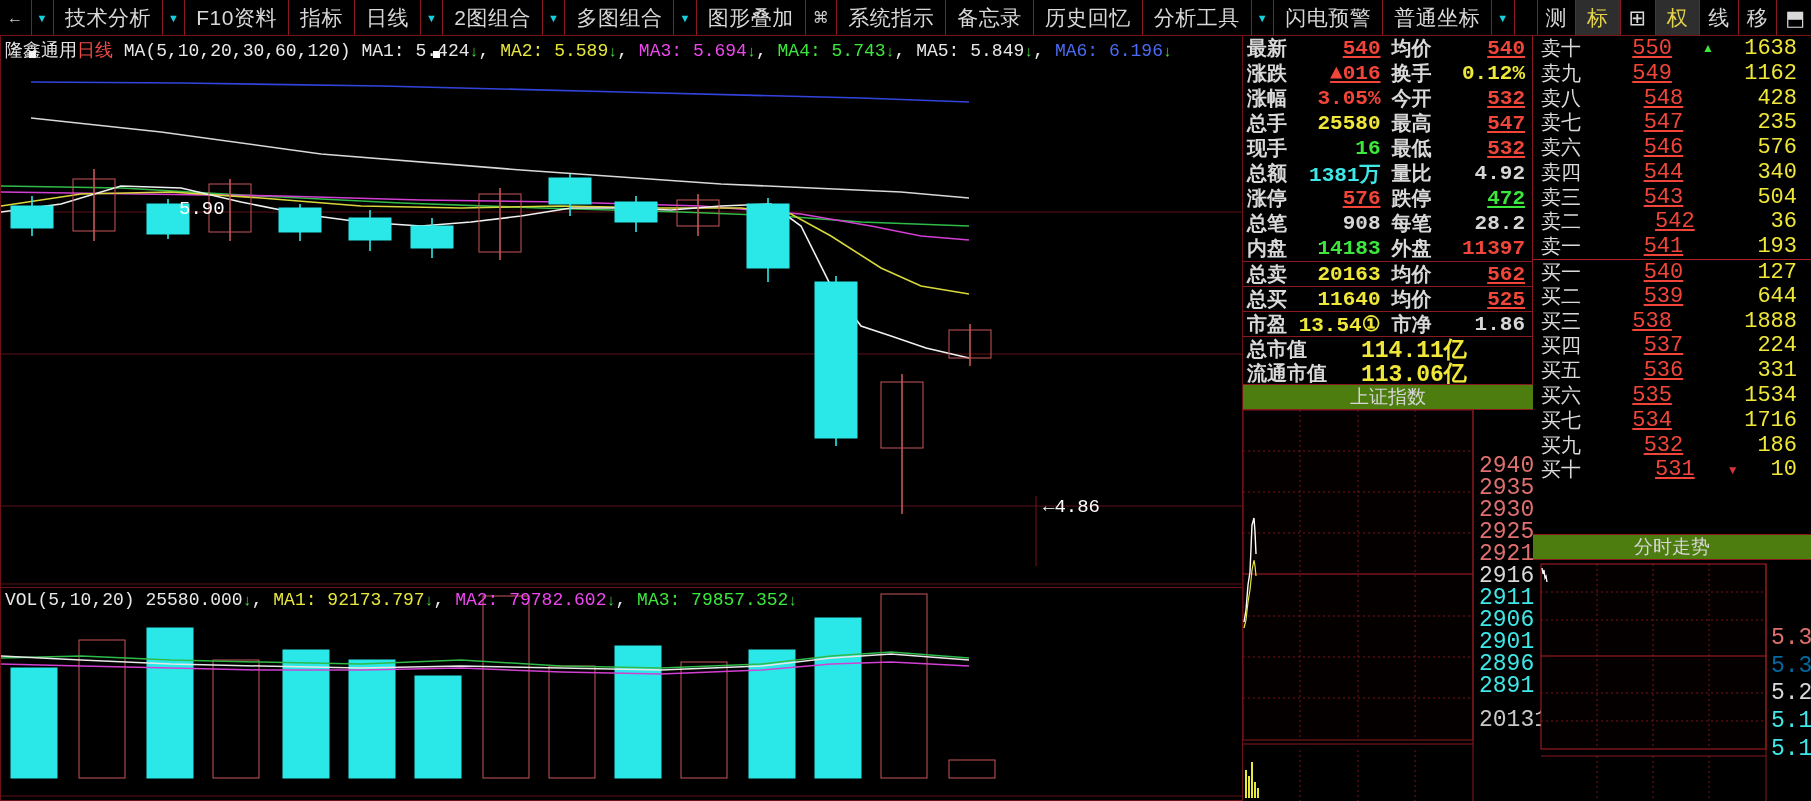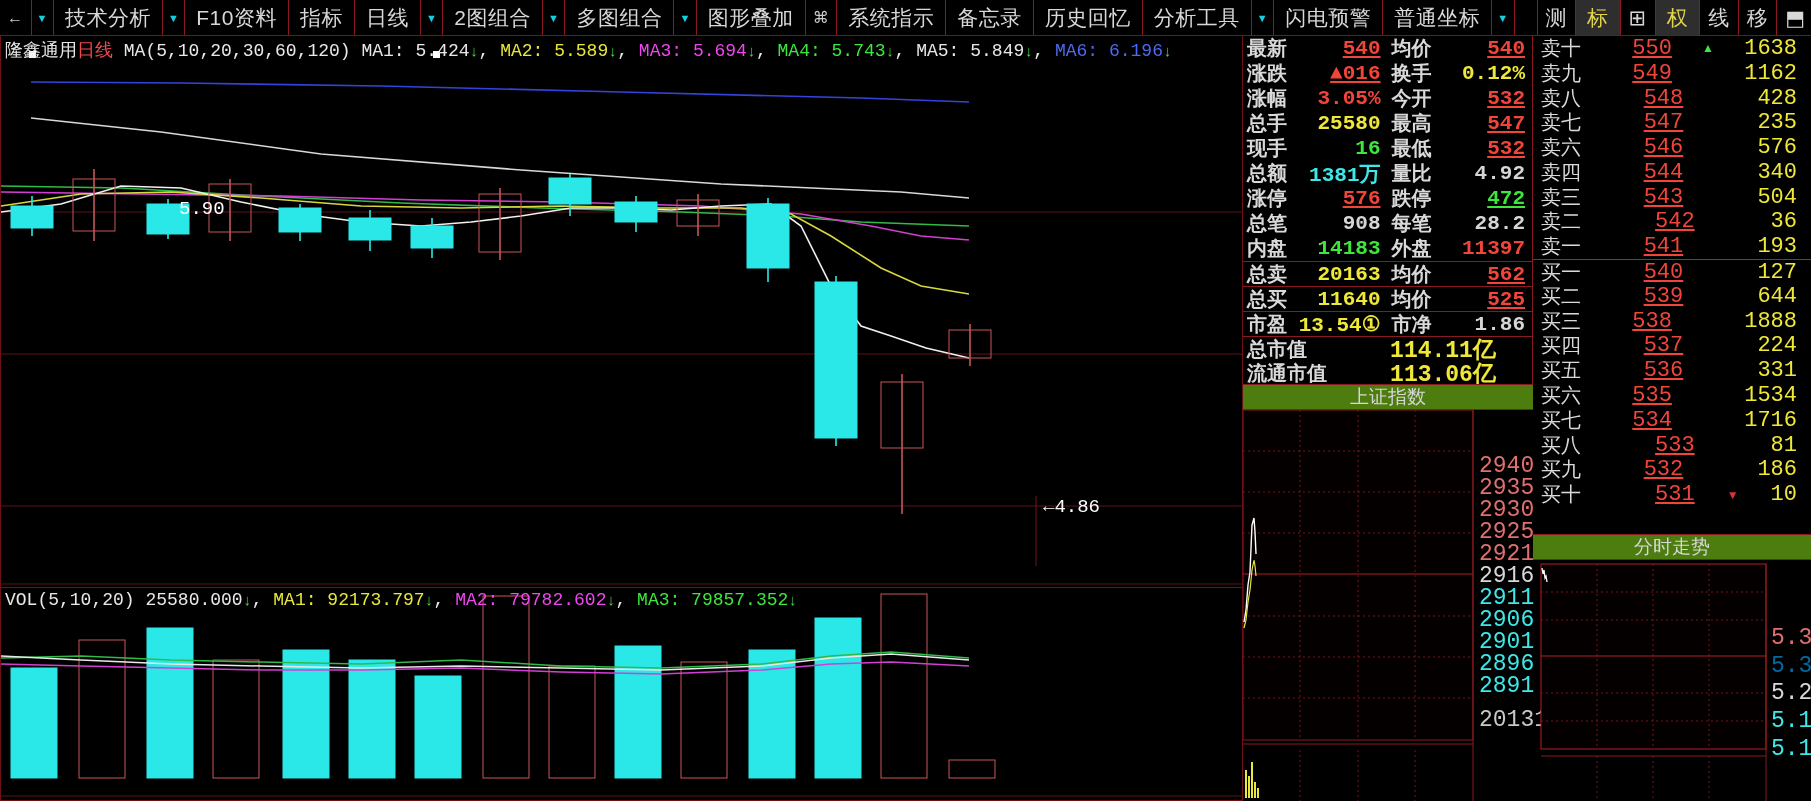--- a/index.html
+++ b/index.html
@@ -57,21 +57,21 @@
   .qlbl { color: #d9d9d9; font-size: 20px; padding-left: 4px; white-space: nowrap;
     font-family: "Liberation Sans", sans-serif; }
   .qval { flex: 1; text-align: right; padding-right: 7px;
     font-family: "Liberation Mono","DejaVu Sans Mono", monospace; font-size: 21px; }
   .u { text-decoration: underline; }
   .c-red { color: #f2453a; } .c-yel { color: #f0e838; text-align: right; } .c-grn { color: #3ce83c; }
   .c-cyn { color: #3fe8e8; } .c-wht { color: #d6d6d6; }
   .qdiv { border-top: 1px solid #8a1a1f; }
   .qrow-full { display:flex; height:25px; align-items:center; }
   .qrow-full .qlbl { width: 118px; }
-  .qrow-full .qval { flex:1; text-align:center; padding-right:7px; font-size:23px; }
+  .qrow-full .qval { flex:1; text-align:left; padding-right:7px; font-size:23px; }
 
   .secthdr {
     height: 26px; background: #4d7c0f; color: #d6d6d6;
     display: flex; align-items: center; justify-content: center;
     font-size: 19px; border-top: 1px solid #8a1a1f; border-bottom: 1px solid #8a1a1f;
     font-family: "Liberation Sans", sans-serif;
   }
   .idxchart { position: absolute; left: 1243px; top: 384px; width: 290px; height: 417px; }
   .idxbody { position: relative; width: 290px; height: 391px; }
 
@@ -588,26 +588,20 @@
           <div class="barrow" style="color: transparent;"></div>
           <div class="bvol">1534</div>
         </div>
         <div class="brow">
           <div class="blbl">买七</div>
           <div class="bprice u">534</div>
           <div class="barrow" style="color: transparent;"></div>
           <div class="bvol">1716</div>
         </div>
         <div class="brow">
-          <div class="blbl">买八</div>
-          <div class="bprice u">533</div>
-          <div class="barrow" style="color: transparent;"></div>
-          <div class="bvol">81</div>
-        </div>
-        <div class="brow">
           <div class="blbl">买九</div>
           <div class="bprice u">532</div>
           <div class="barrow" style="color: transparent;"></div>
           <div class="bvol">186</div>
         </div>
         <div class="brow">
           <div class="blbl">买十</div>
           <div class="bprice u">531</div>
           <div class="barrow" style="color: rgb(212, 52, 58);">▼</div>
           <div class="bvol">10</div>

